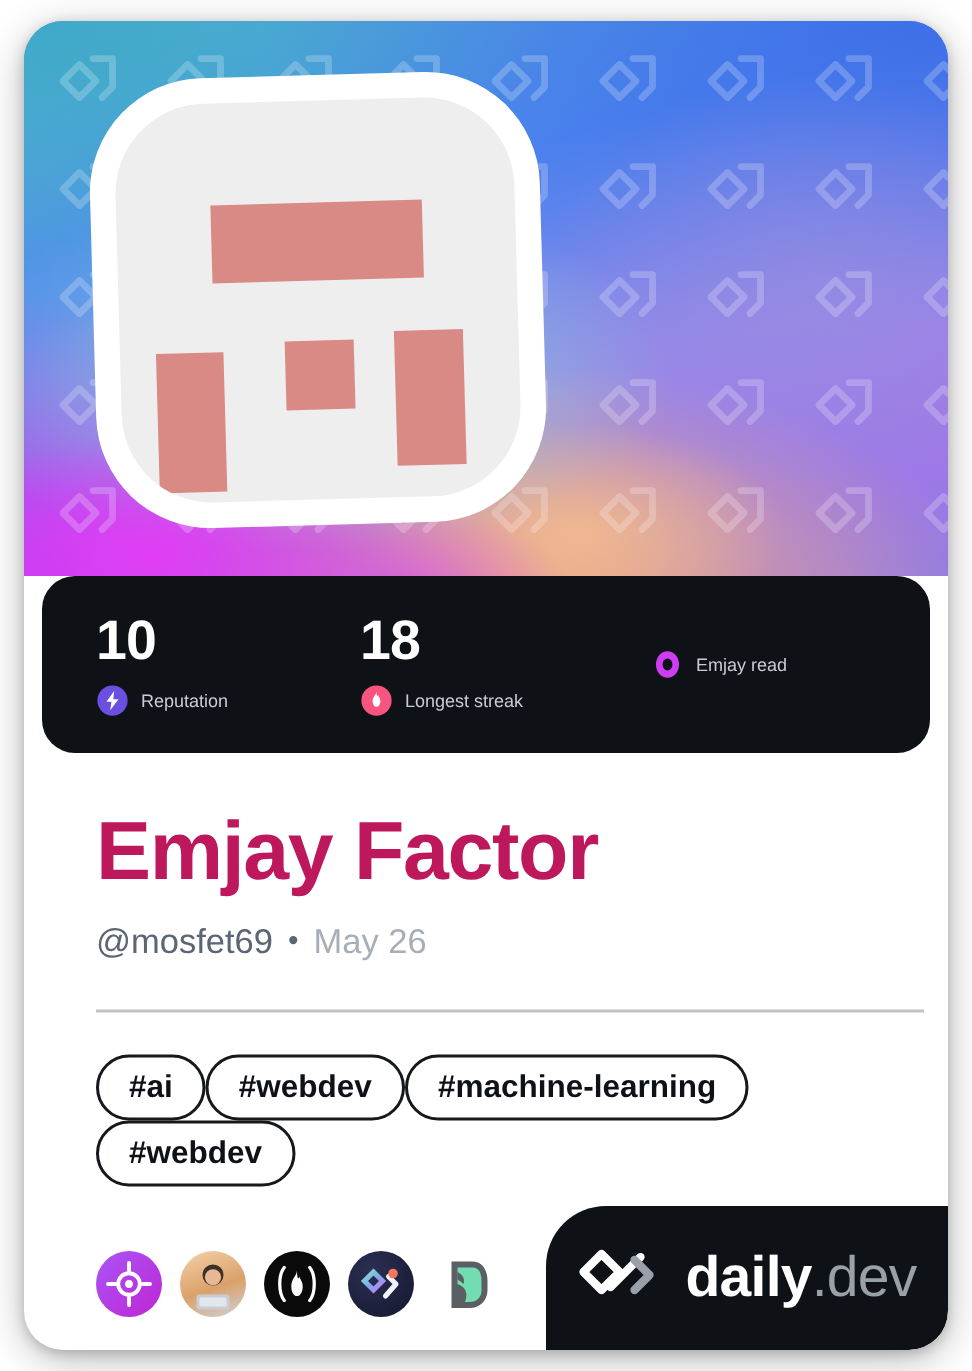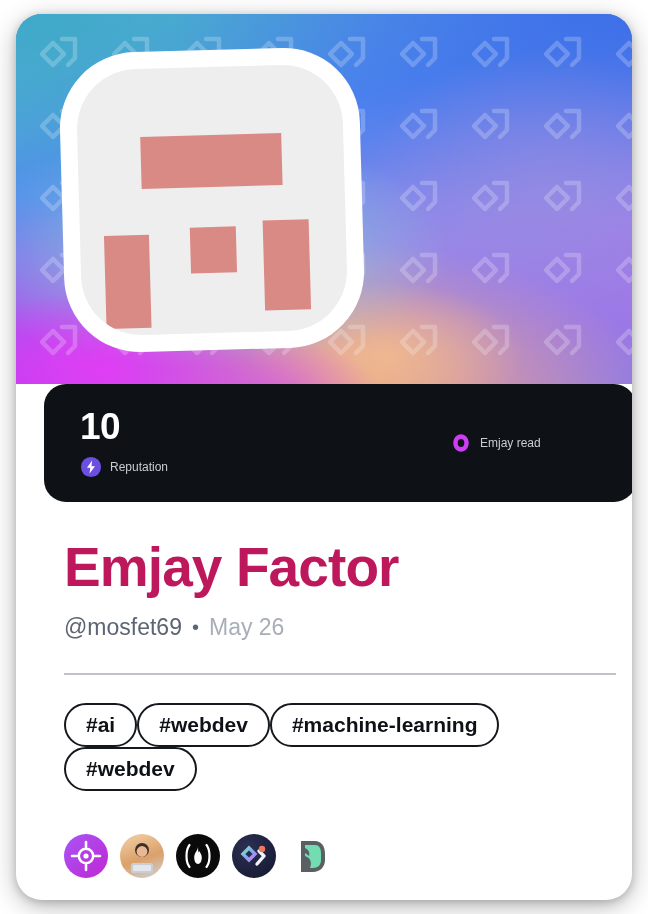--- a/index.html
+++ b/index.html
@@ -78,21 +78,21 @@
   }
   .av-bar { position: absolute; background: #d98a85; }
   .av-top    { left: 63px;  top: 68px;  width: 141px; height: 52px; }
   .av-left   { left: 24px;  top: 166px; width: 45px;  height: 93px; }
   .av-mid    { left: 110px; top: 160px; width: 46px;  height: 46px; }
   .av-right  { left: 183px; top: 155px; width: 46px;  height: 90px; }
 
   
   #stats {
     position: absolute;
-    left: 28px;
+    left: 12px;
     top: 370px;
     width: 592px;
     height: 118px;
     background: #0e1217;
     border-radius: 22px;
     display: flex;
     align-items: center;
     padding: 0 36px;
     z-index: 3;
   }
@@ -241,20 +241,28 @@
       <div class="stat-label-row">
         <svg class="stat-icon" viewBox="0 0 24 24">
           <circle cx="12" cy="12" r="11" fill="#6b4fe0"></circle>
           <path d="M13.2 5 L7.6 12.9 H11.2 L10.4 19 L16.4 11.1 H12.6 Z" fill="#ffffff"></path>
         </svg>
         <span class="stat-label">Reputation</span>
       </div>
     </div>
 
     <div class="stat">
+      <div class="stat-value">18</div>
+      <div class="stat-label-row">
+        <svg class="stat-icon" viewBox="0 0 24 24">
+          <circle cx="12" cy="12" r="11" fill="#f7557f"></circle>
+          <path d="M12 5.2 C12 8 9.2 8.6 9.2 12.3 C9.2 14.8 10.5 16.6 12 16.6 C13.5 16.6 14.8 14.8 14.8 12.3 C14.8 10.2 13.6 9.4 13.1 7.9 C12.8 9.3 12 9.1 12 5.2 Z" fill="#ffffff"></path>
+        </svg>
+        <span class="stat-label">Longest streak</span>
+      </div>
     </div>
 
     <div class="stat">
       <div class="stat-label-row">
         <svg class="stat-icon" viewBox="0 0 24 24">
           <path d="M12 2.4 C16.6 2.4 20.4 6.6 20.4 12 C20.4 17.4 16.6 21.6 12 21.6 C7.4 21.6 3.6 17.4 3.6 12 C3.6 6.6 7.4 2.4 12 2.4 Z" fill="#ce3df3"></path>
           <ellipse cx="12" cy="12" rx="3.6" ry="4.3" fill="#0e1217"></ellipse>
         </svg>
         <span class="stat-label">Emjay read</span>
       </div>
@@ -331,14 +339,24 @@
     <span class="source src-e">
       <svg viewBox="0 0 44 44" width="44" height="44">
         <path d="M13 7 H27 C33 7 37 12 37 20 V26 C37 33 32 38 25 38 H13 Z" fill="#5a5f63"></path>
         <path d="M17 11 H27 C31 11 33 14 33 20 V26 C33 31 30 34 25 34 H22 C24 29 23 24 17 22 Z" fill="#73dcb0"></path>
         <path d="M17 14 C21 16 22 19 21 22 C19 20 17 19 17 19 Z" fill="#5a5f63"></path>
       </svg>
     </span>
 
   </div>
 
+  <div id="dd-badge">
+    <svg width="58" height="40" viewBox="0 0 58 40">
+      <path d="M16 4 L28 16 L16 28 L4 16 Z" fill="none" stroke="#ffffff" stroke-width="5.5" stroke-linejoin="round"></path>
+      <path d="M22 26 L42 6" fill="none" stroke="#ffffff" stroke-width="5.5" stroke-linecap="round"></path>
+      <path d="M38 8 L48 18 L38 28" fill="none" stroke="#9aa0aa" stroke-width="5.5" stroke-linejoin="round" stroke-linecap="round"></path>
+    </svg>
+    <span id="dd-wordmark">
+      <span id="dd-name">daily</span><span id="dd-tld">.dev</span>
+    </span>
+  </div>
 
 </div>
 
 </body></html>

